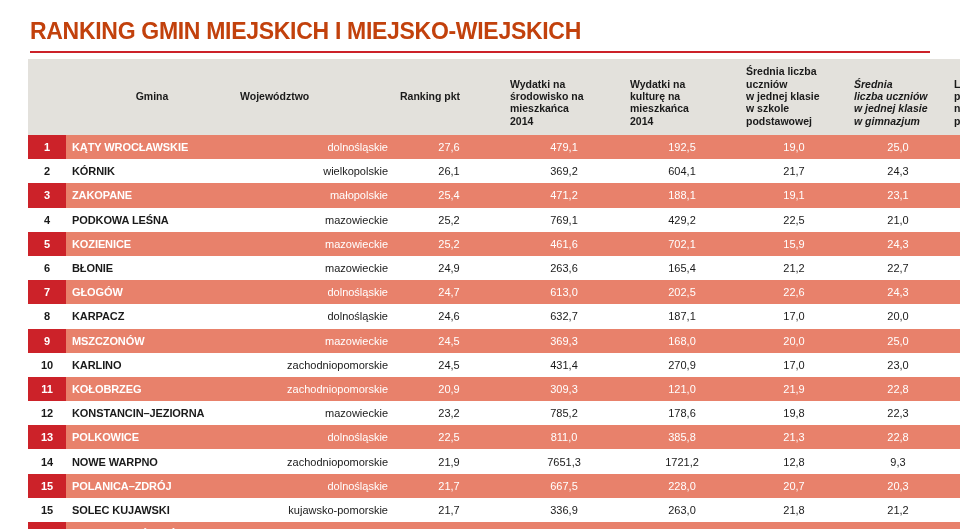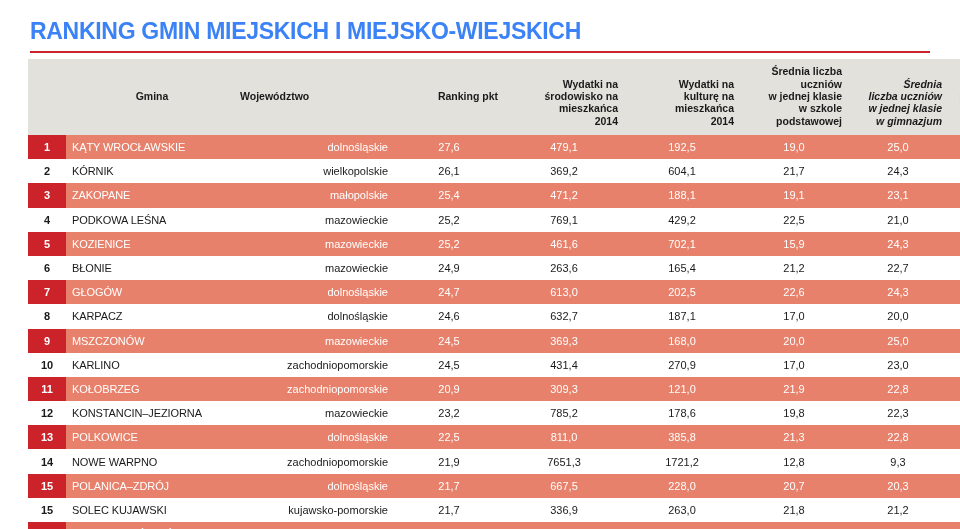--- a/index.html
+++ b/index.html
@@ -18,21 +18,21 @@
     position: relative;
     width: 960px;
     height: 529px;
     background: #ffffff;
     box-sizing: border-box;
     padding: 0 28px;
   }
   .title {
     font-size: 23px;
     font-weight: bold;
-    color: #3b82f6;
+    color: #c2410c;
     letter-spacing: -0.3px;
     padding-top: 18px;
     padding-bottom: 6px;
     margin: 0 0 0 2px;
     font-family: "Liberation Sans", sans-serif;
   }
   .title-rule {
     height: 2px;
     background: #cc2229;
     margin: 0 2px 0 2px;
@@ -45,21 +45,21 @@
   }
   table.ranking th {
     background: #e3e1dc;
     font-size: 10.5px;
     font-weight: bold;
     line-height: 1.18;
     color: #1a1a1a;
     vertical-align: bottom;
     padding: 6px 6px 8px 6px;
     height: 62px;
-    text-align: right;
+    text-align: left;
     border: none;
   }
   table.ranking th.c-rank-num { width: 26px; }
   table.ranking th.c-gmina { width: 152px; text-align: center; padding-left: 10px; vertical-align: middle; }
   table.ranking th.c-woj { width: 148px; text-align: left; padding-left: 6px; vertical-align: middle; margin-left: 45px; }
   table.ranking th.c-pkt { width: 98px; vertical-align: middle; }
   table.ranking th.c-srod { width: 108px; }
   table.ranking th.c-kult { width: 104px; }
   table.ranking th.c-podst { width: 96px; }
   table.ranking th.c-gimn { width: 88px; font-style: italic; }
@@ -79,21 +79,21 @@
   td.num {
     text-align: center;
     font-weight: bold;
     font-size: 11px;
     width: 26px;
   }
   tr.row-odd td.num { background: #cc2229; color: #ffffff; }
   tr.row-even td.num { background: #ffffff; color: #1a1a1a; }
 
   td.name {
-    font-weight: normal;
+    font-weight: bold;
     text-align: left;
     padding-left: 10px;
     font-size: 11px;
     letter-spacing: -0.1px;
   }
   td.woj {
     text-align: right;
     padding-left: 6px;
     font-size: 11px;
   }

